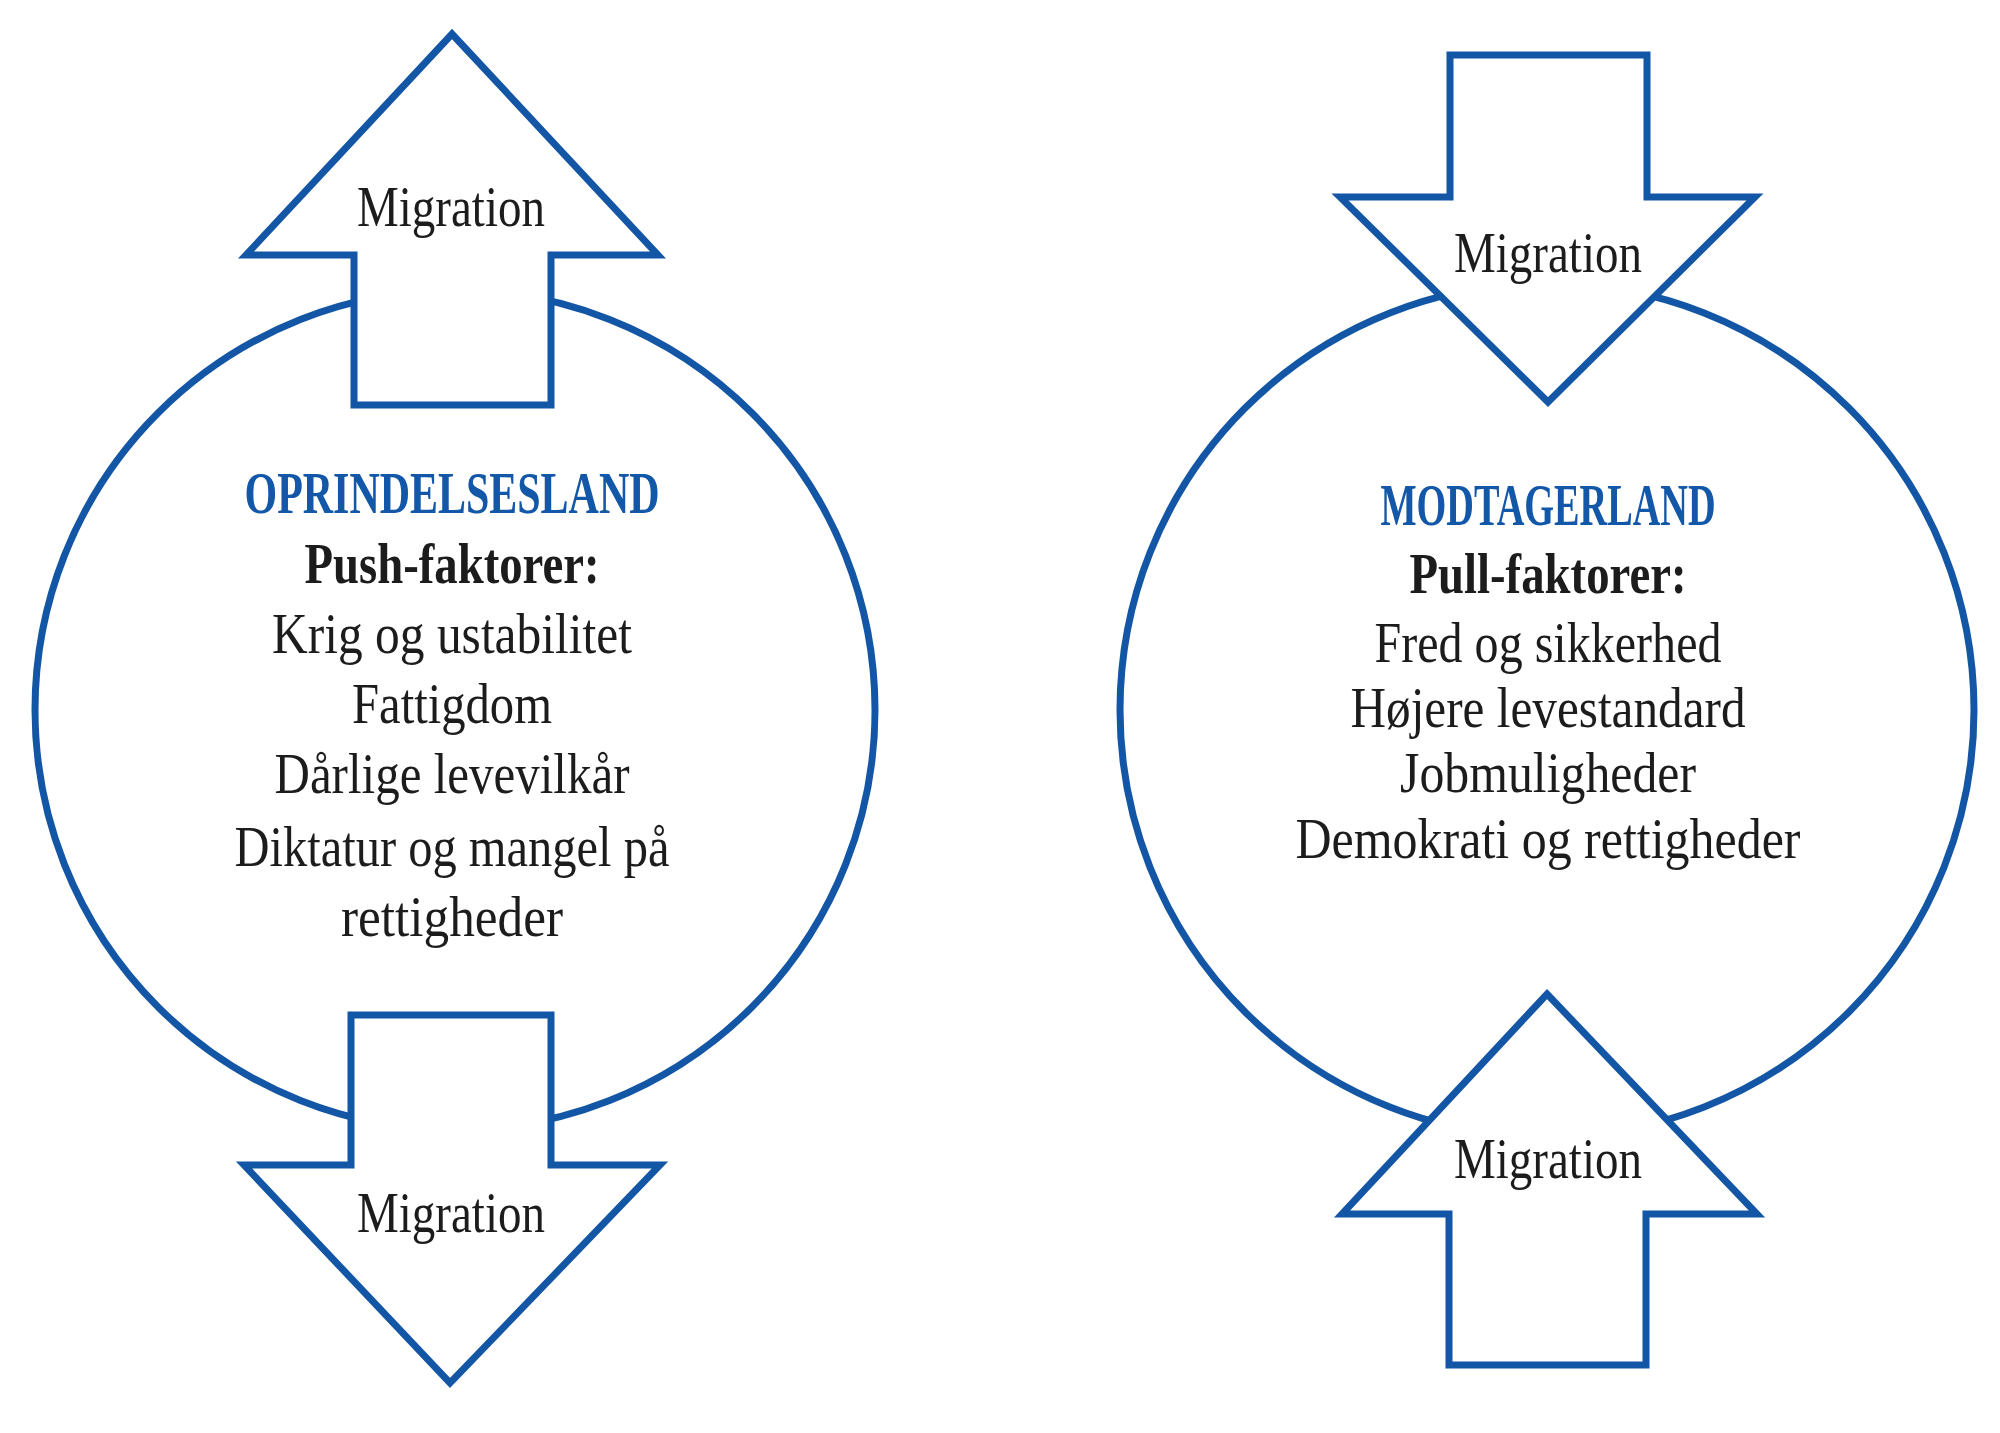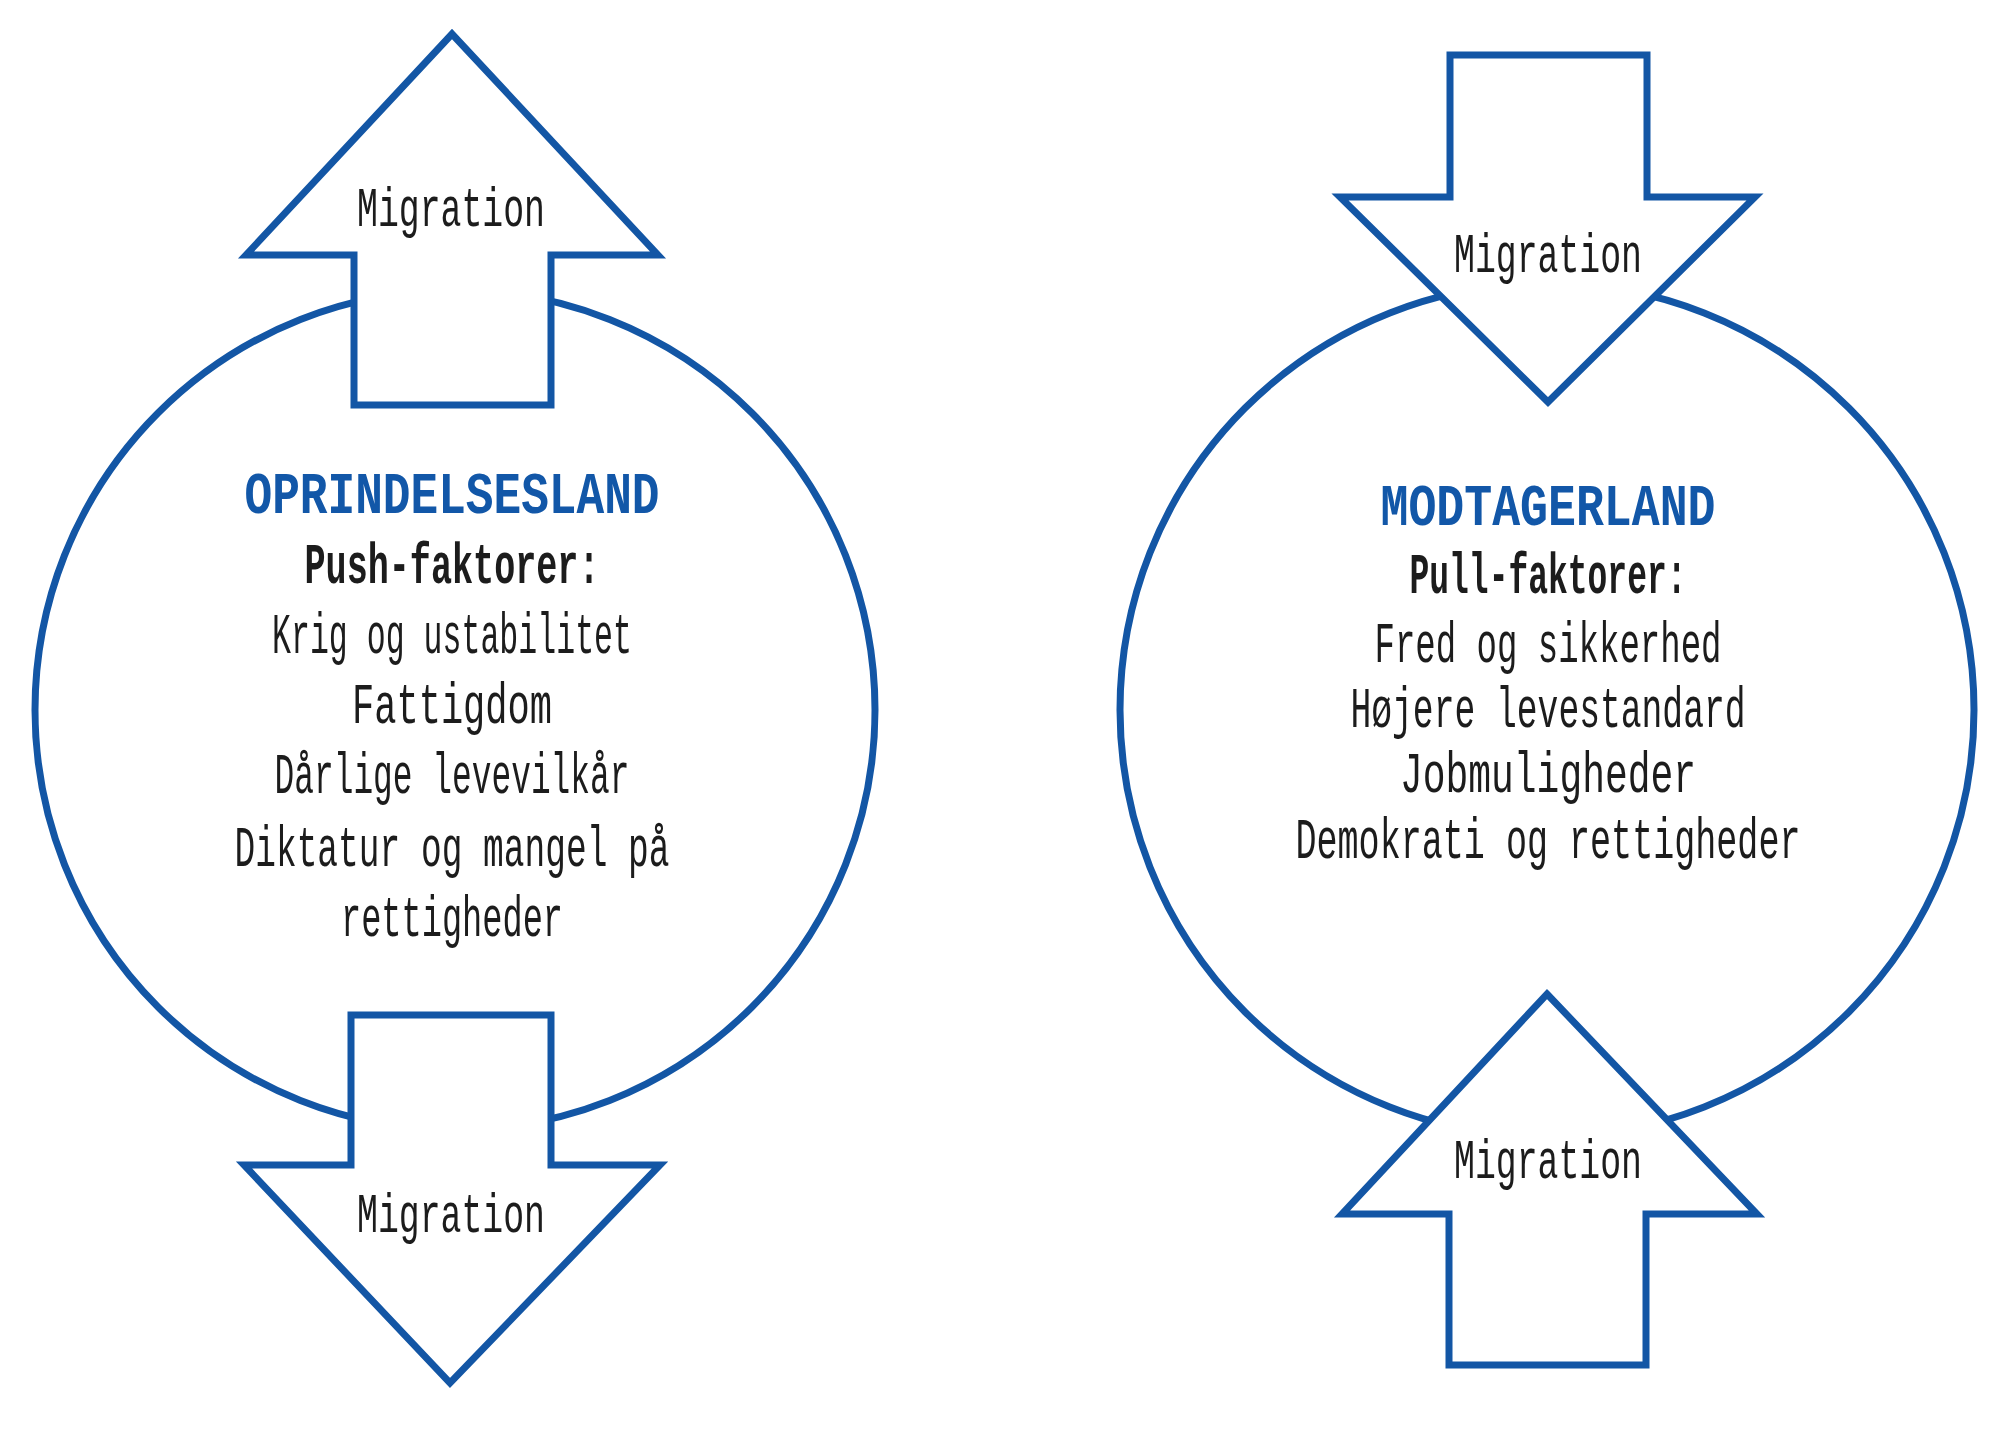--- a/index.html
+++ b/index.html
@@ -6,21 +6,21 @@
     margin: 0;
     padding: 0;
     background: #ffffff;
   }
   #stage {
     position: relative;
     width: 2000px;
     height: 1433px;
     background: #ffffff;
     overflow: hidden;
-    font-family: Liberation Mono, monospace;
+    font-family: Liberation Serif, serif;
     text-align: center;
   }
   svg { display: block; }
 
   .circle-outline {
     fill: none;
     stroke: #1356a5;
     stroke-width: 7;
   }
   .arrow-shape {

